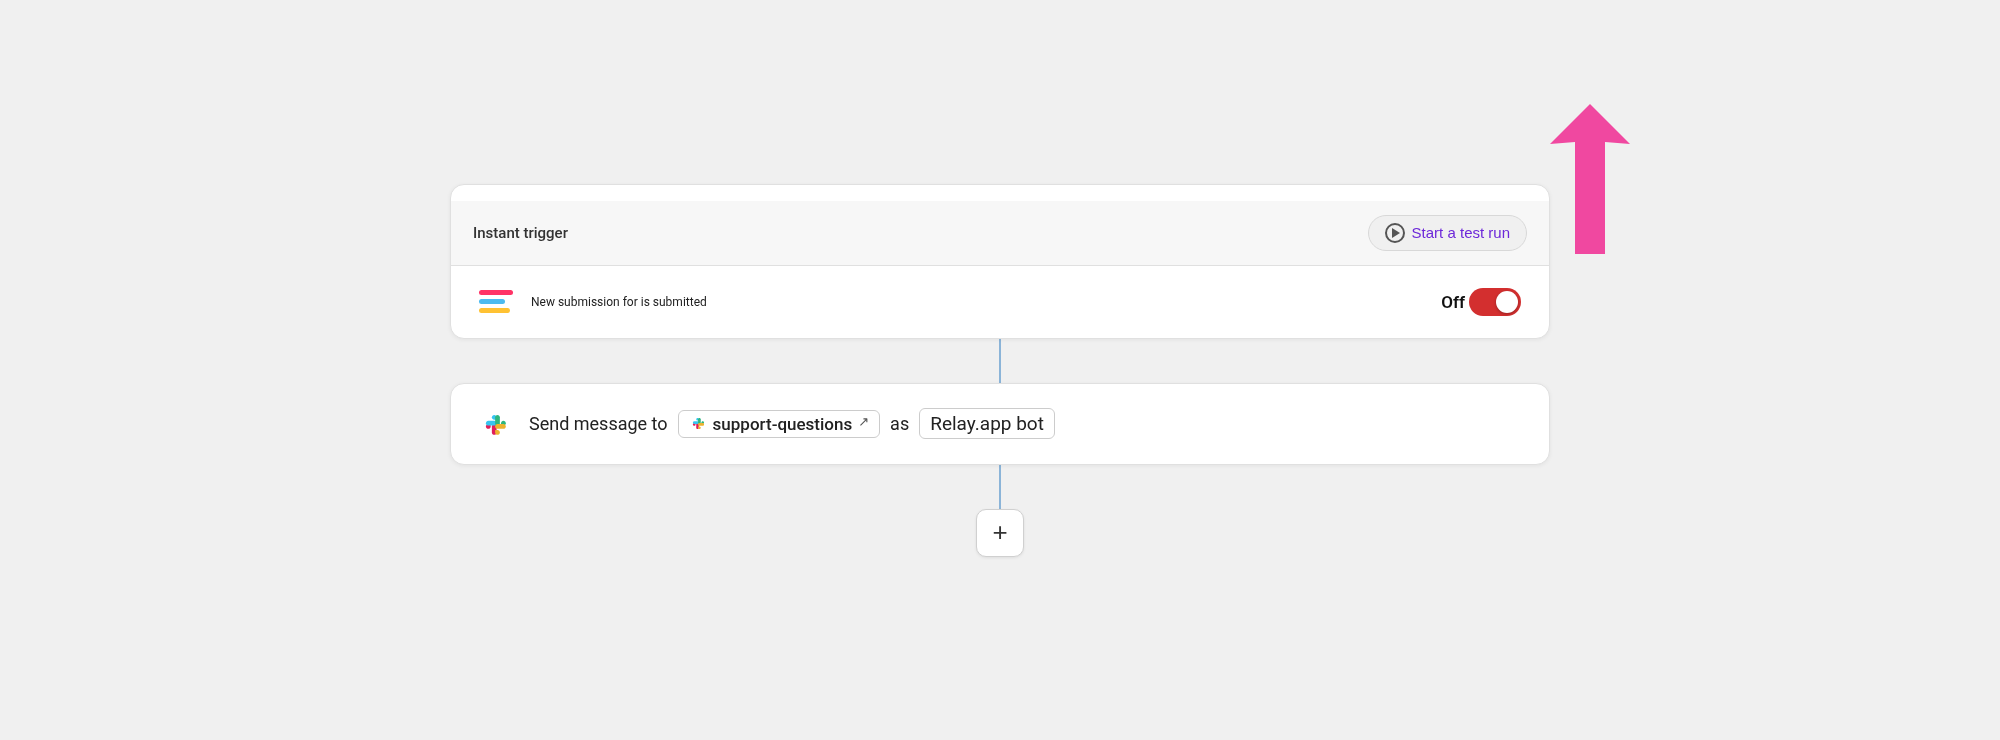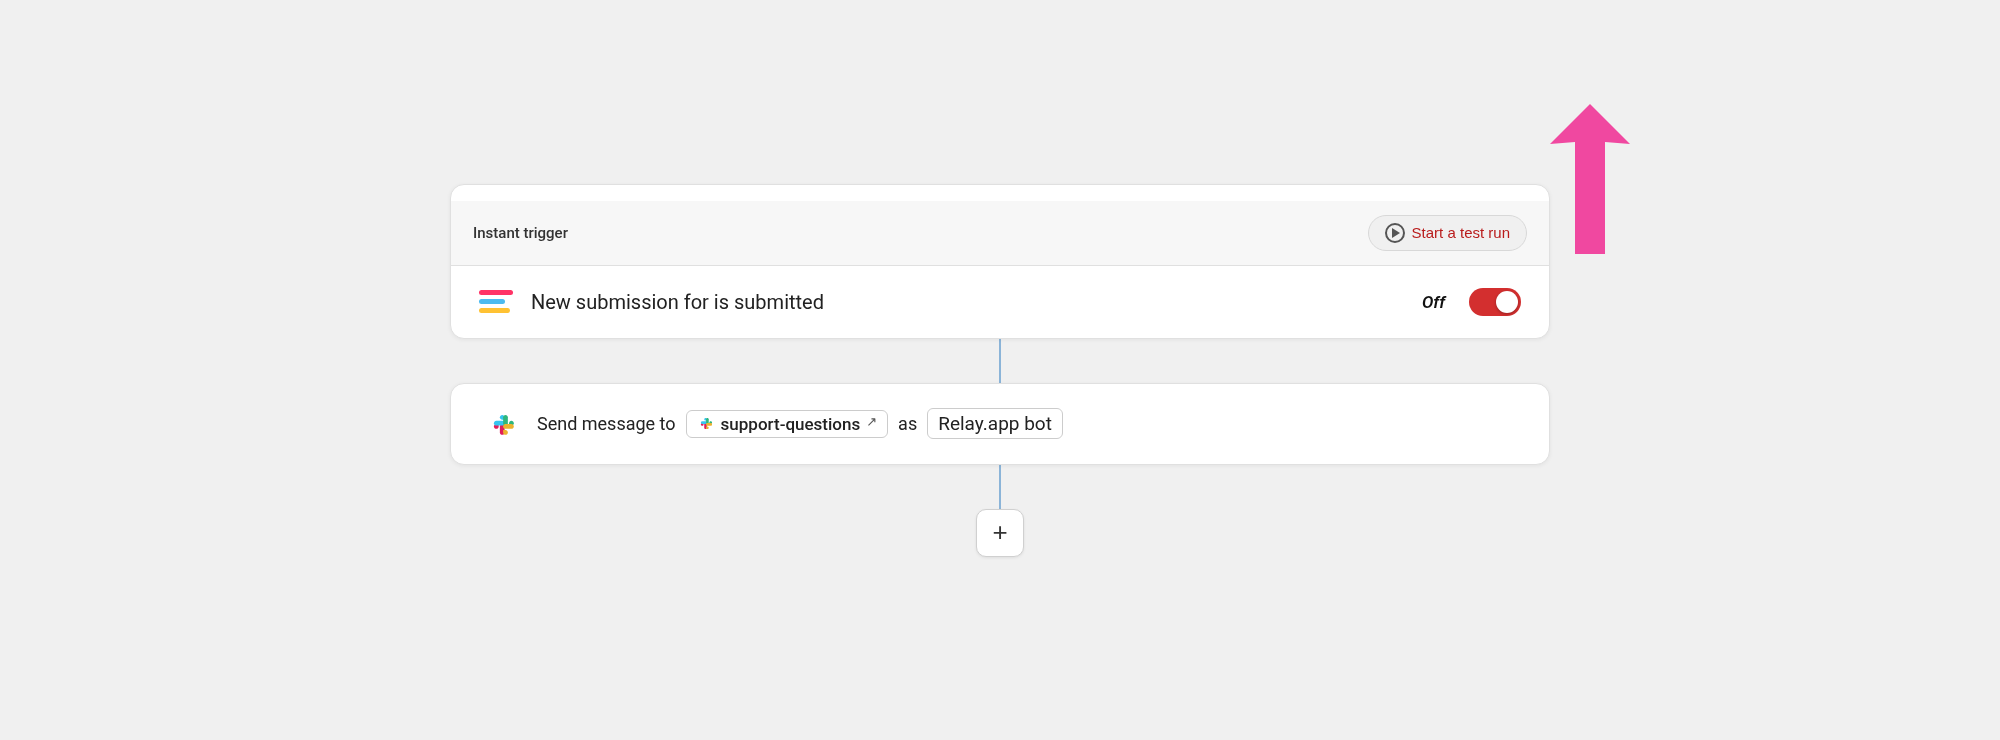--- a/index.html
+++ b/index.html
@@ -51,21 +51,21 @@
     .test-run-btn {
       display: flex;
       align-items: center;
       gap: 7px;
       background: #f0f0f0;
       border: 1.5px solid #d8d8d8;
       border-radius: 20px;
       padding: 7px 16px;
       font-size: 15px;
       font-weight: 500;
-      color: #b91c1c;
+      color: #6d28d9;
       cursor: pointer;
     }
 
     .test-run-btn .play-icon {
       width: 20px;
       height: 20px;
       border: 2px solid #555;
       border-radius: 50%;
       display: flex;
       align-items: center;
@@ -92,30 +92,29 @@
     .typeform-icon .bar {
       height: 5px;
       border-radius: 3px;
     }
     .bar-1 { background: #ff3366; width: 100%; }
     .bar-2 { background: #4cbbf0; width: 75%; }
     .bar-3 { background: #ffc233; width: 90%; }
 
     .trigger-text {
       flex: 1;
-      font-size: 20px;
+      font-size: 12px;
       color: #222;
       font-weight: 400;
     }
 
     .trigger-status {
       display: flex;
       align-items: center;
-      gap: 24px;
-      font-style: italic;
+      gap: 4px;
     }
 
     .status-off-label {
       font-size: 17px;
       font-weight: 600;
       color: #111;
     }
 
     
     .toggle-switch {
@@ -152,21 +151,21 @@
       border-radius: 14px;
       border: 1.5px solid #e0e0e0;
       overflow: hidden;
       box-shadow: 0 1px 4px rgba(0,0,0,0.06);
       position: relative;
     }
 
     .action-row {
       display: flex;
       align-items: center;
-      padding: 24px 36px;
+      padding: 24px 28px;
       gap: 18px;
     }
 
     .action-text {
       font-size: 18px;
       color: #222;
       font-weight: 400;
       display: flex;
       align-items: center;
       gap: 10px;

